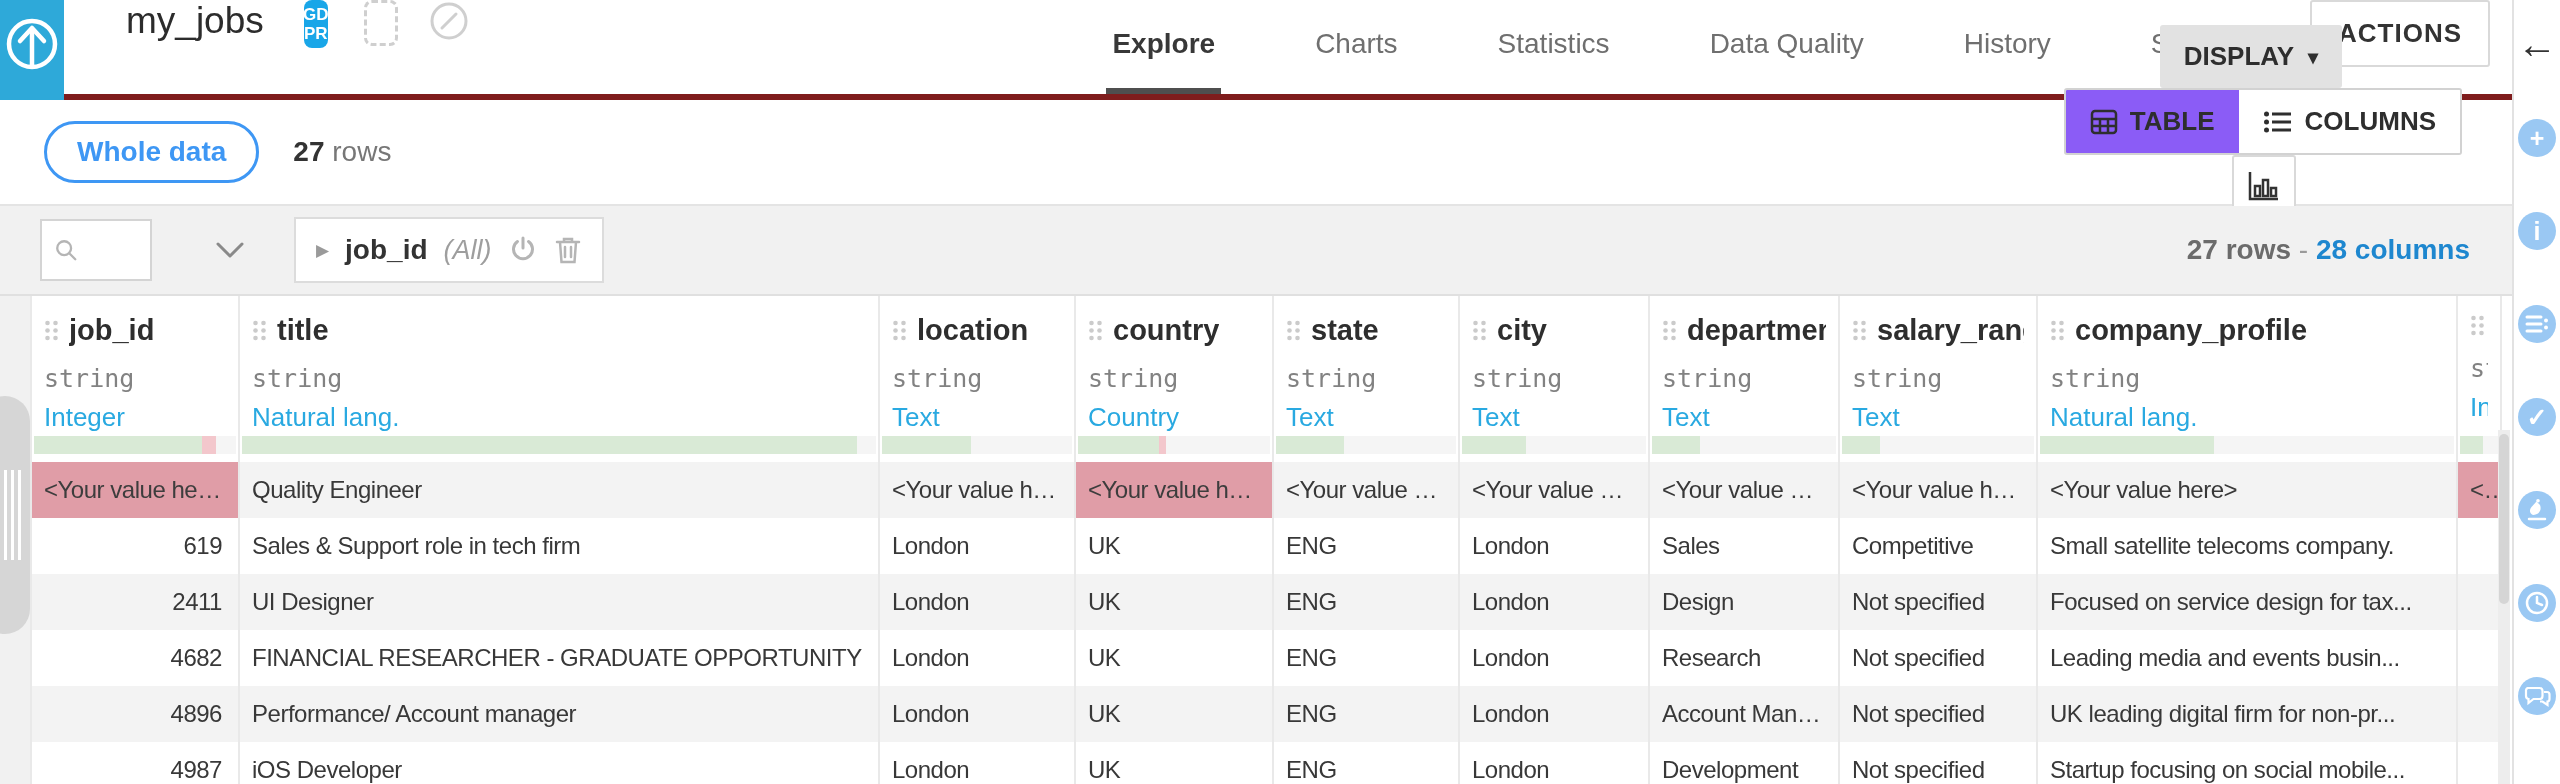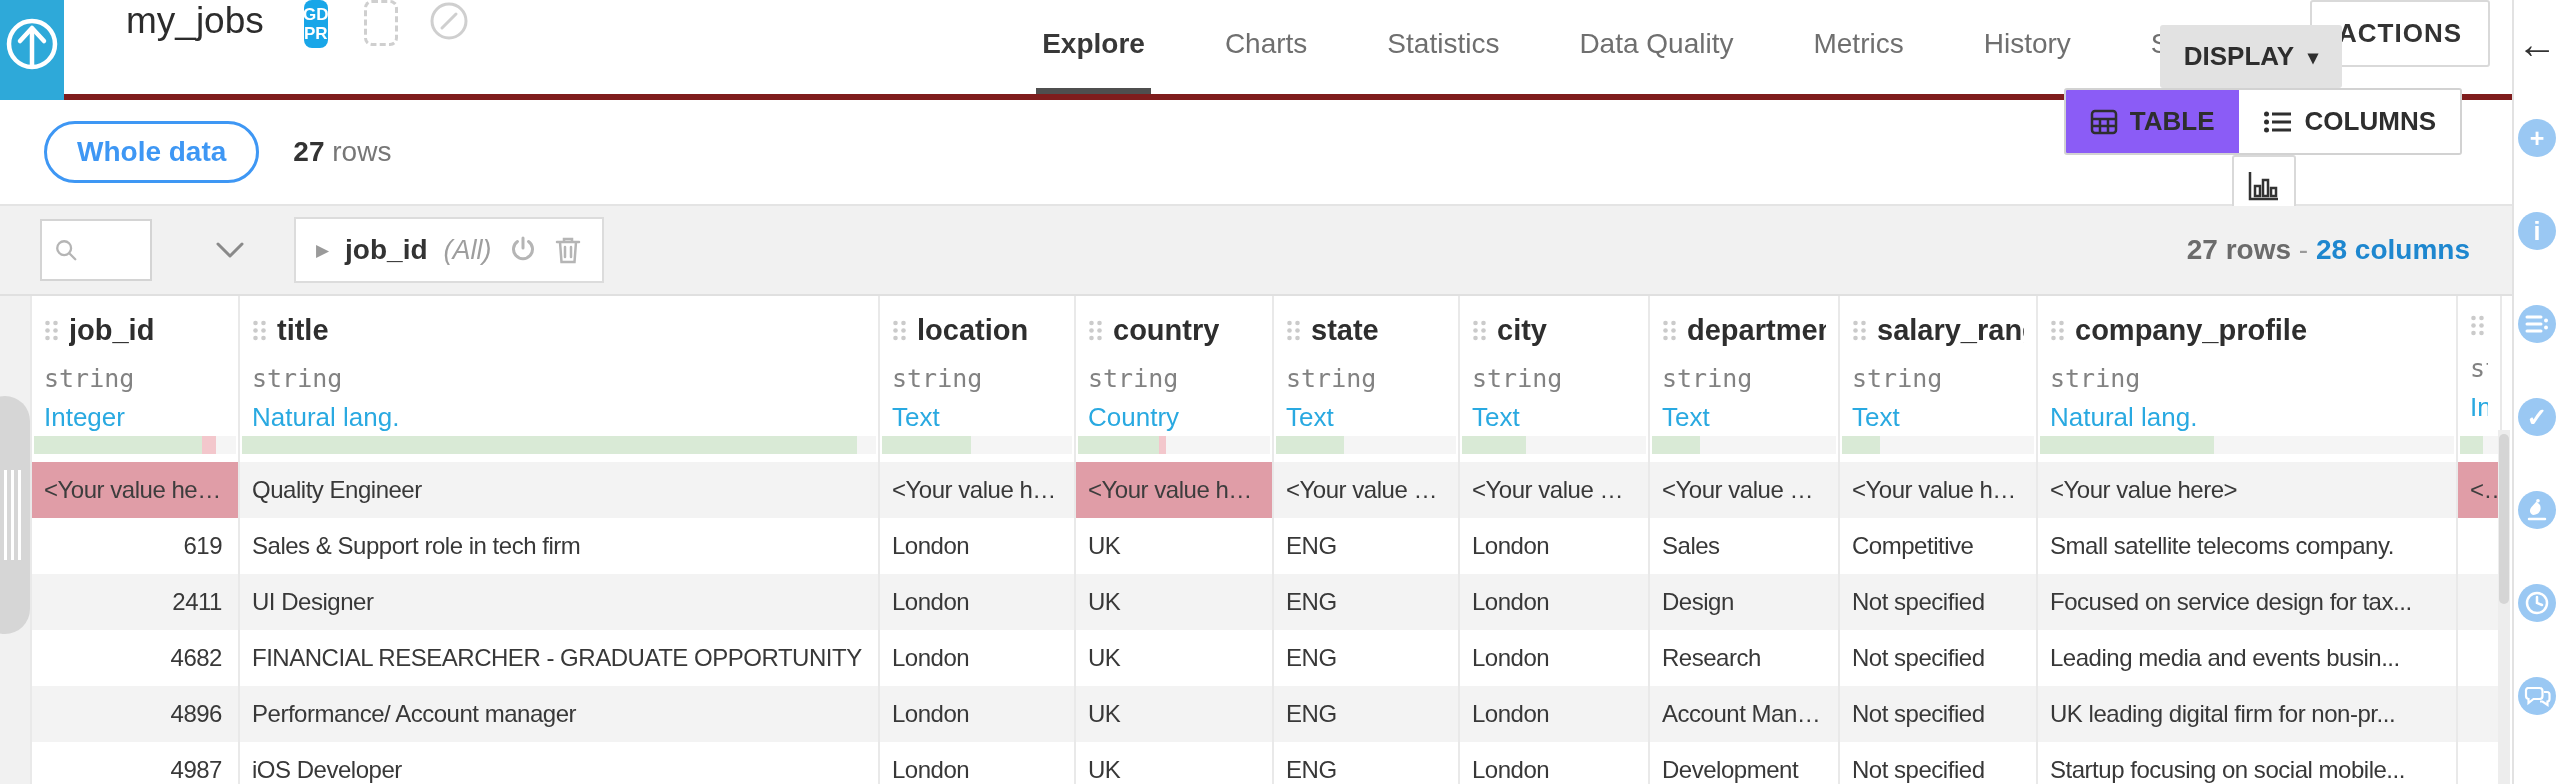--- a/index.html
+++ b/index.html
@@ -9,21 +9,21 @@
 
   
   .topbar{position:absolute;left:0;top:0;width:2512px;height:100px;background:#fff;
     border-bottom:6px solid #7f1d1d;display:flex;align-items:flex-start;}
   .logo{width:64px;height:100px;background:#2ea9d9;flex:0 0 auto;display:flex;align-items:center;justify-content:center;}
   .ds-title{margin:0 0 0 62px;font-size:37px;font-weight:500;color:#2c2c2c;letter-spacing:0;}
   .gdpr{margin-left:40px;width:24px;height:48px;border-radius:8px;background:#19a6e8;color:#fff;
     display:flex;flex-direction:column;align-items:center;justify-content:center;font-size:17px;font-weight:700;line-height:19px;}
   .ic-dashed{margin-left:36px;width:34px;height:46px;border:3px dashed #cfcfcf;border-radius:8px;}
   .ic-gauge{margin-left:30px;display:flex;}
-  .tabs{margin-left:auto;display:flex;align-items:stretch;height:100%;gap:68px;}
+  .tabs{margin-left:auto;display:flex;align-items:stretch;height:100%;gap:88px;}
   .tab{display:flex;align-items:center;font-size:28px;color:#6f6f6f;border-bottom:6px solid transparent;padding:0 6px;cursor:pointer;}
   .tab.active{color:#383838;font-weight:600;border-bottom-color:#4f4f4f;}
   .actions{margin:0 22px 0 52px;background:#fff;border:2px solid #d9d9d9;border-radius:3px;
     padding:16px 26px;font-size:26px;font-weight:700;color:#333;letter-spacing:1px;font-family:inherit;}
 
   
   .rail{position:absolute;left:2512px;top:0;width:48px;height:784px;background:#fff;border-left:2px solid #e2e2e2;
     display:flex;flex-direction:column;align-items:center;}
   .rail-back{margin-top:24px;font-size:40px;color:#333;line-height:1;cursor:pointer;}
   .rail-ic{margin-top:55px;width:38px;height:38px;border-radius:50%;background:#9ac8f3;color:#fff;
@@ -113,21 +113,20 @@
       <svg width="42" height="42" viewBox="0 0 42 42">
         <circle cx="21" cy="21" r="17" fill="none" stroke="#cfcfcf" stroke-width="3"></circle>
         <path d="M14 28 L28 14" stroke="#cfcfcf" stroke-width="3" stroke-linecap="round"></path>
       </svg>
     </span>
     <nav class="tabs" id="tabs">
         <div class="tab active">Explore</div>
         <div class="tab">Charts</div>
         <div class="tab">Statistics</div>
         <div class="tab">Data Quality</div>
-        <div class="tab">Metrics</div>
         <div class="tab">History</div>
         <div class="tab">Settings</div>
       </nav>
     <button class="actions">ACTIONS</button>
   </header>
 
   <div class="toolbar2">
     <button class="pill">Whole data</button>
     <div class="rowcount">
       <b>27</b>

